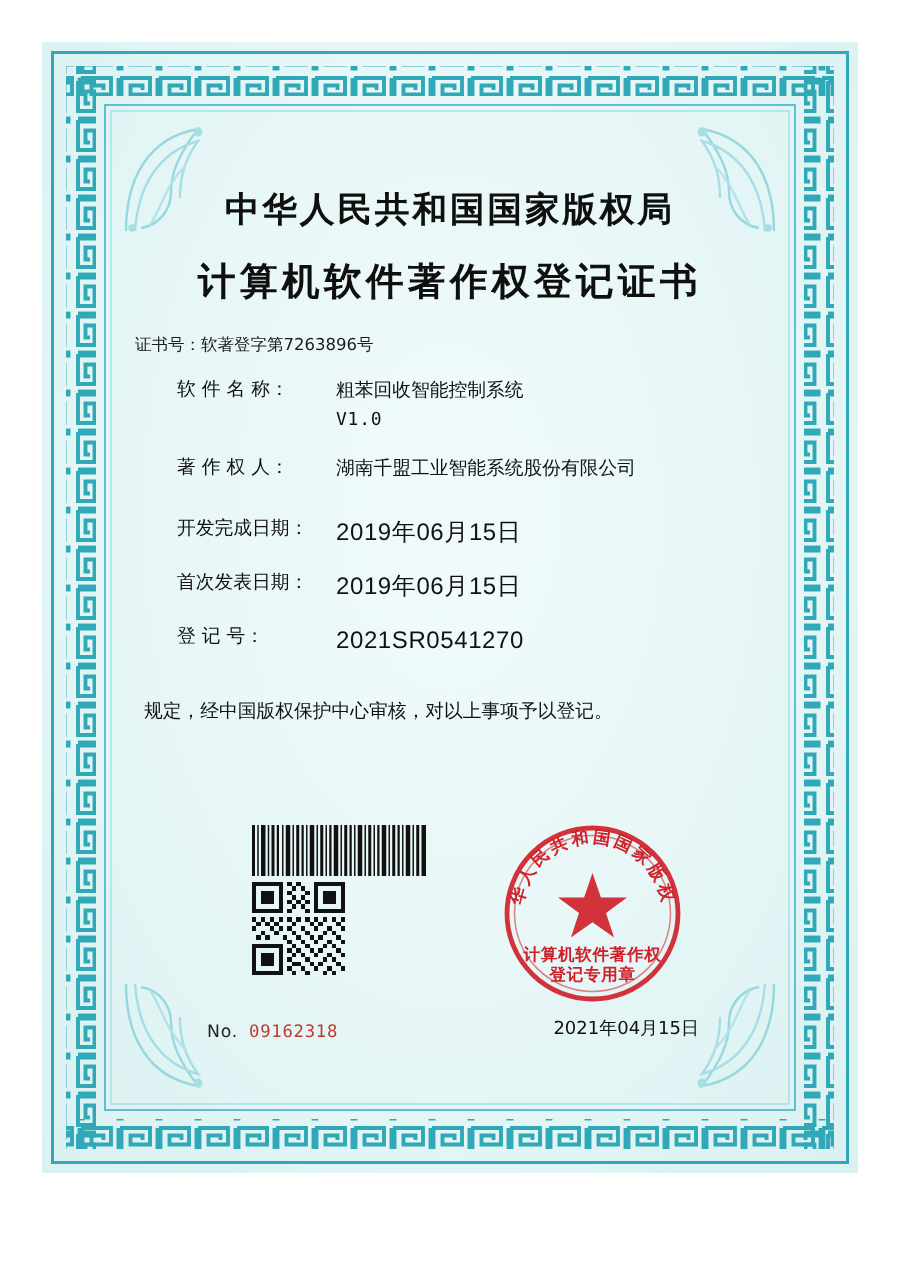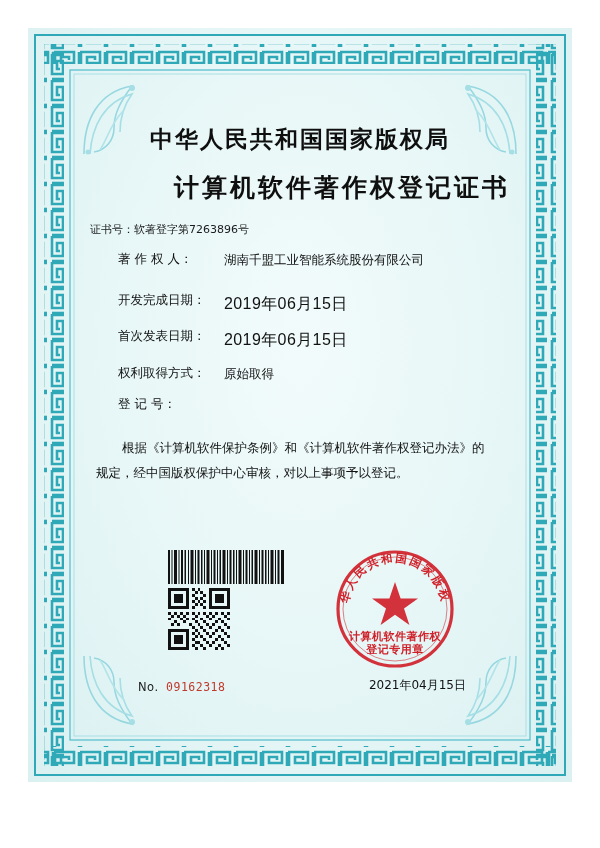--- a/index.html
+++ b/index.html
@@ -62,21 +62,21 @@
     margin-top: 34px;
     text-align: center;
     font-size: 23px;
     font-weight: bold;
     letter-spacing: 2px;
     color: #0f0f0f;
     font-family: "DejaVu Serif", serif;
   }
   .title-sub {
     margin-top: 16px;
-    text-align: right;
+    text-align: center;
     font-size: 25px;
     font-weight: bold;
     letter-spacing: 3px;
     color: #0f0f0f;
     font-family: "DejaVu Serif", serif;
   }
 
   .cert-no {
     margin-top: 18px;
     text-align: left;
@@ -275,52 +275,55 @@
 
     <div class="content">
 
       <div class="title-main">中华人民共和国国家版权局</div>
       <div class="title-sub">计算机软件著作权登记证书</div>
 
       <div class="cert-no">证书号：软著登字第7263896号</div>
 
       <div class="fields">
 
+        <div class="field-row">
+          <div class="field-label">软 件 名 称：</div>
+          <div class="field-value">
+            <span>粗苯回收智能控制系统</span>
+            <span class="line2">V1.0</span>
+          </div>
+        </div>
 
         <div class="field-row" style="margin-top:14px;">
           <div class="field-label">著 作 权 人：</div>
           <div class="field-value">湖南千盟工业智能系统股份有限公司</div>
         </div>
 
         <div class="gap-block"></div>
 
         <div class="field-row">
           <div class="field-label">开发完成日期：</div>
           <div class="field-value mono">2019年06月15日</div>
         </div>
 
         <div class="field-row">
           <div class="field-label">首次发表日期：</div>
           <div class="field-value mono">2019年06月15日</div>
         </div>
 
-        <div class="field-row">
-          <div class="field-label">权利取得方式：</div>
-          <div class="field-value">原始取得</div>
-        </div>
 
 
         <div class="field-row">
           <div class="field-label">登 记 号：</div>
+          <div class="field-value mono">2021SR0541270</div>
         </div>
 
       </div>
 
       <div class="statement">
-        <div class="p1">根据《计算机软件保护条例》和《计算机软件著作权登记办法》的</div>
         <div>规定，经中国版权保护中心审核，对以上事项予以登记。</div>
       </div>
 
       <div class="bottom">
 
         <svg class="barcode" viewBox="0 0 116 34" preserveAspectRatio="none">
           <g fill="#111111">
             <rect x="0" y="0" width="2" height="34"></rect>
               <rect x="3.5" y="0" width="1" height="34"></rect>
             <rect x="6" y="0" width="3" height="34"></rect>

